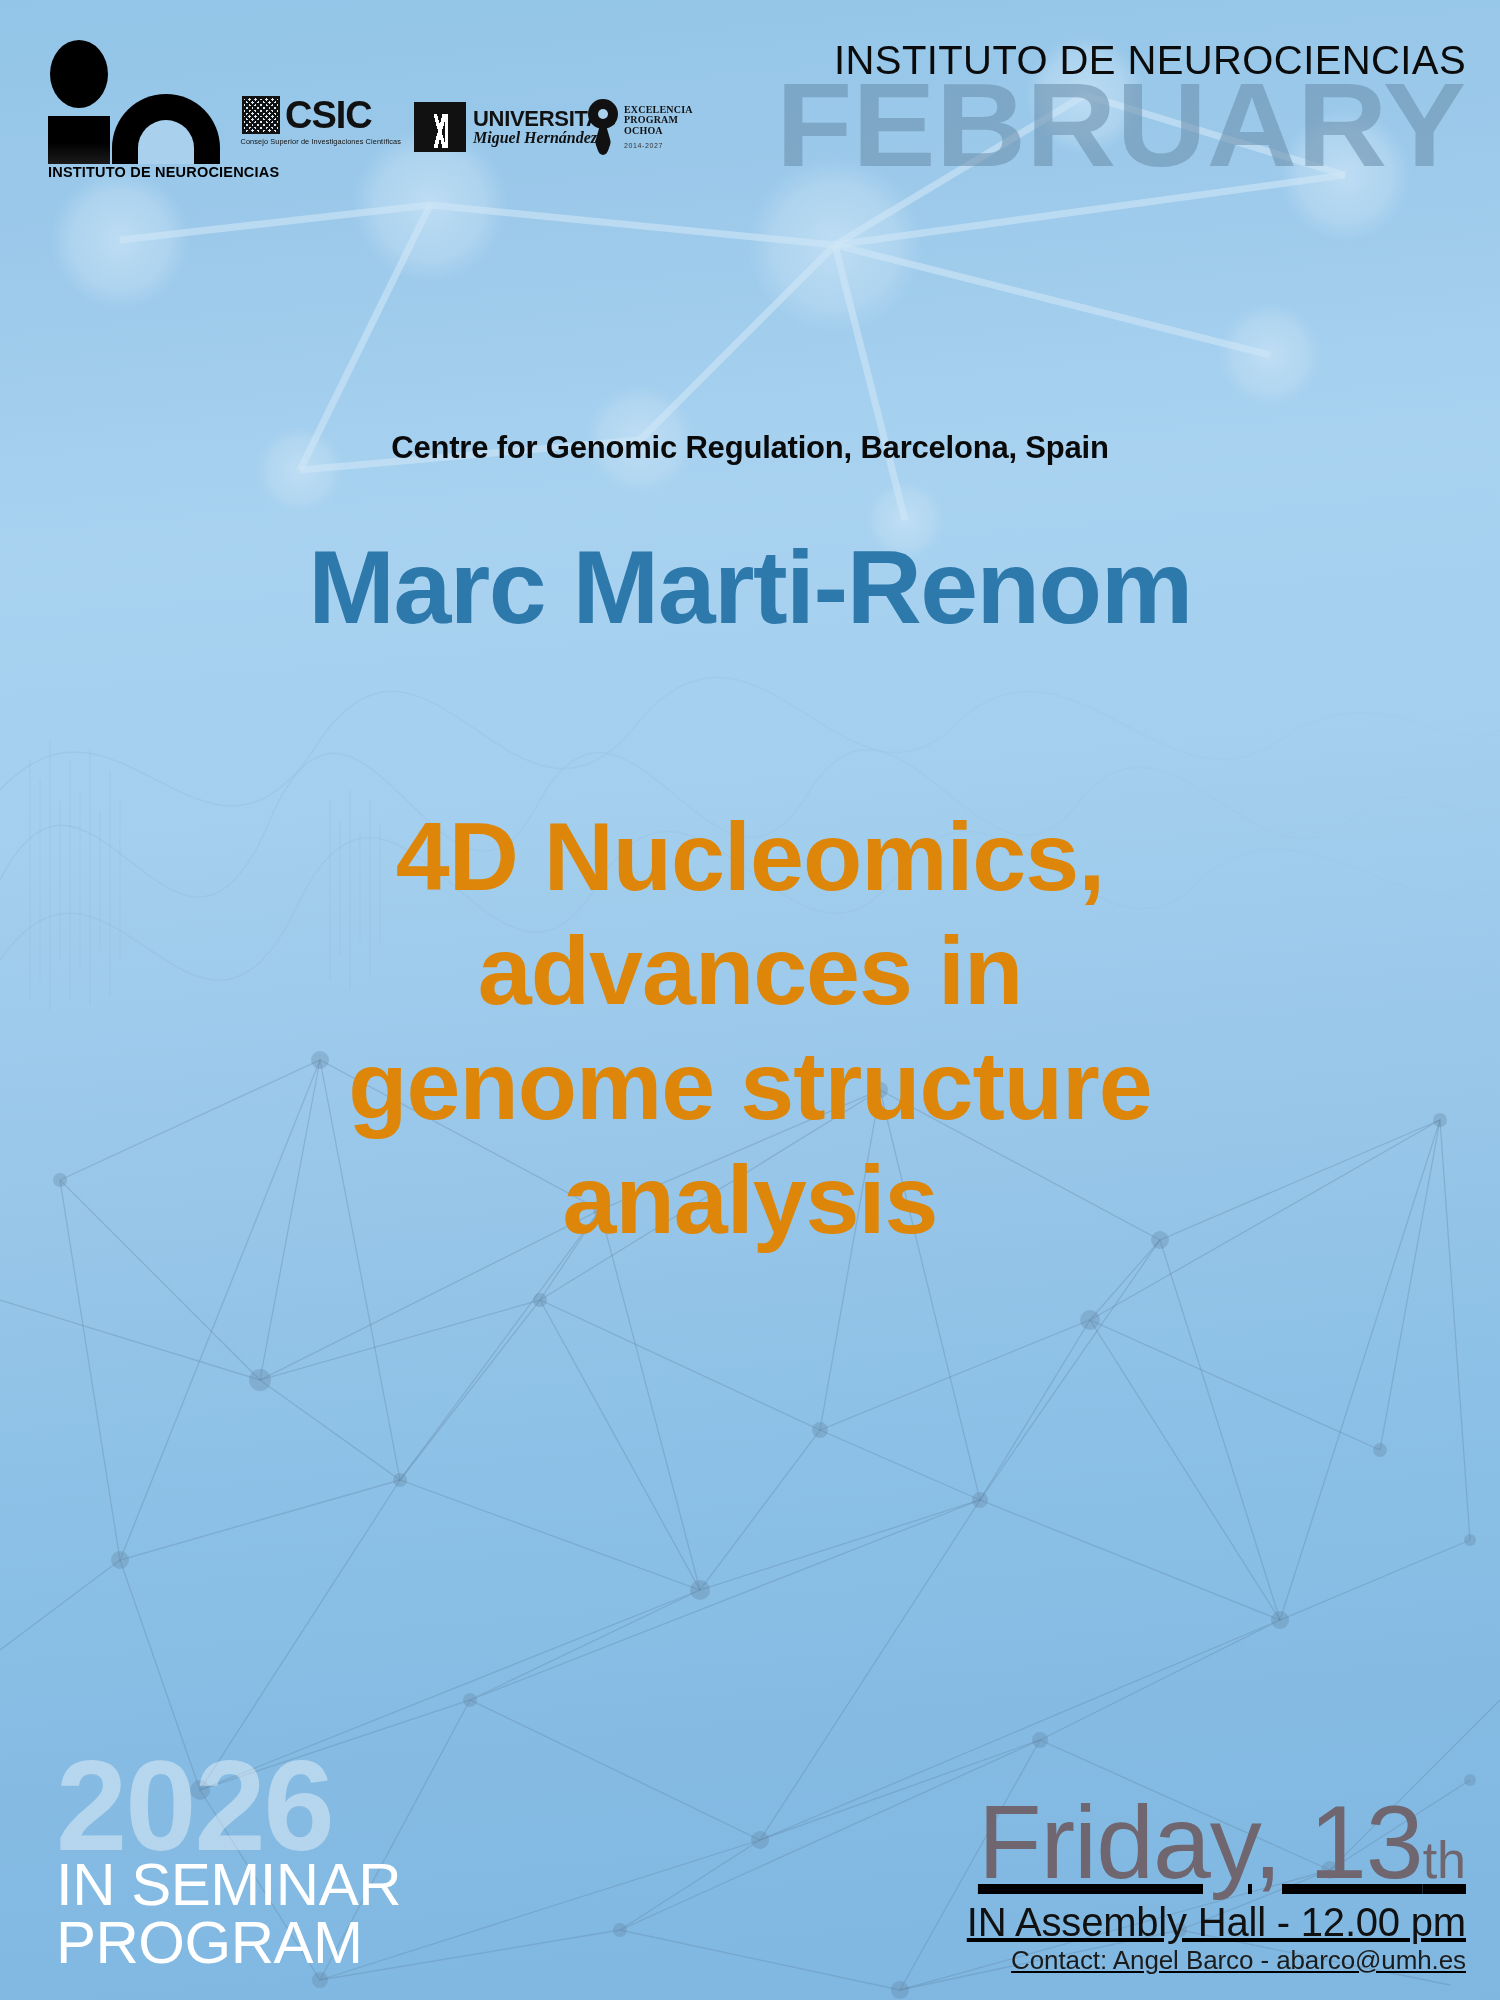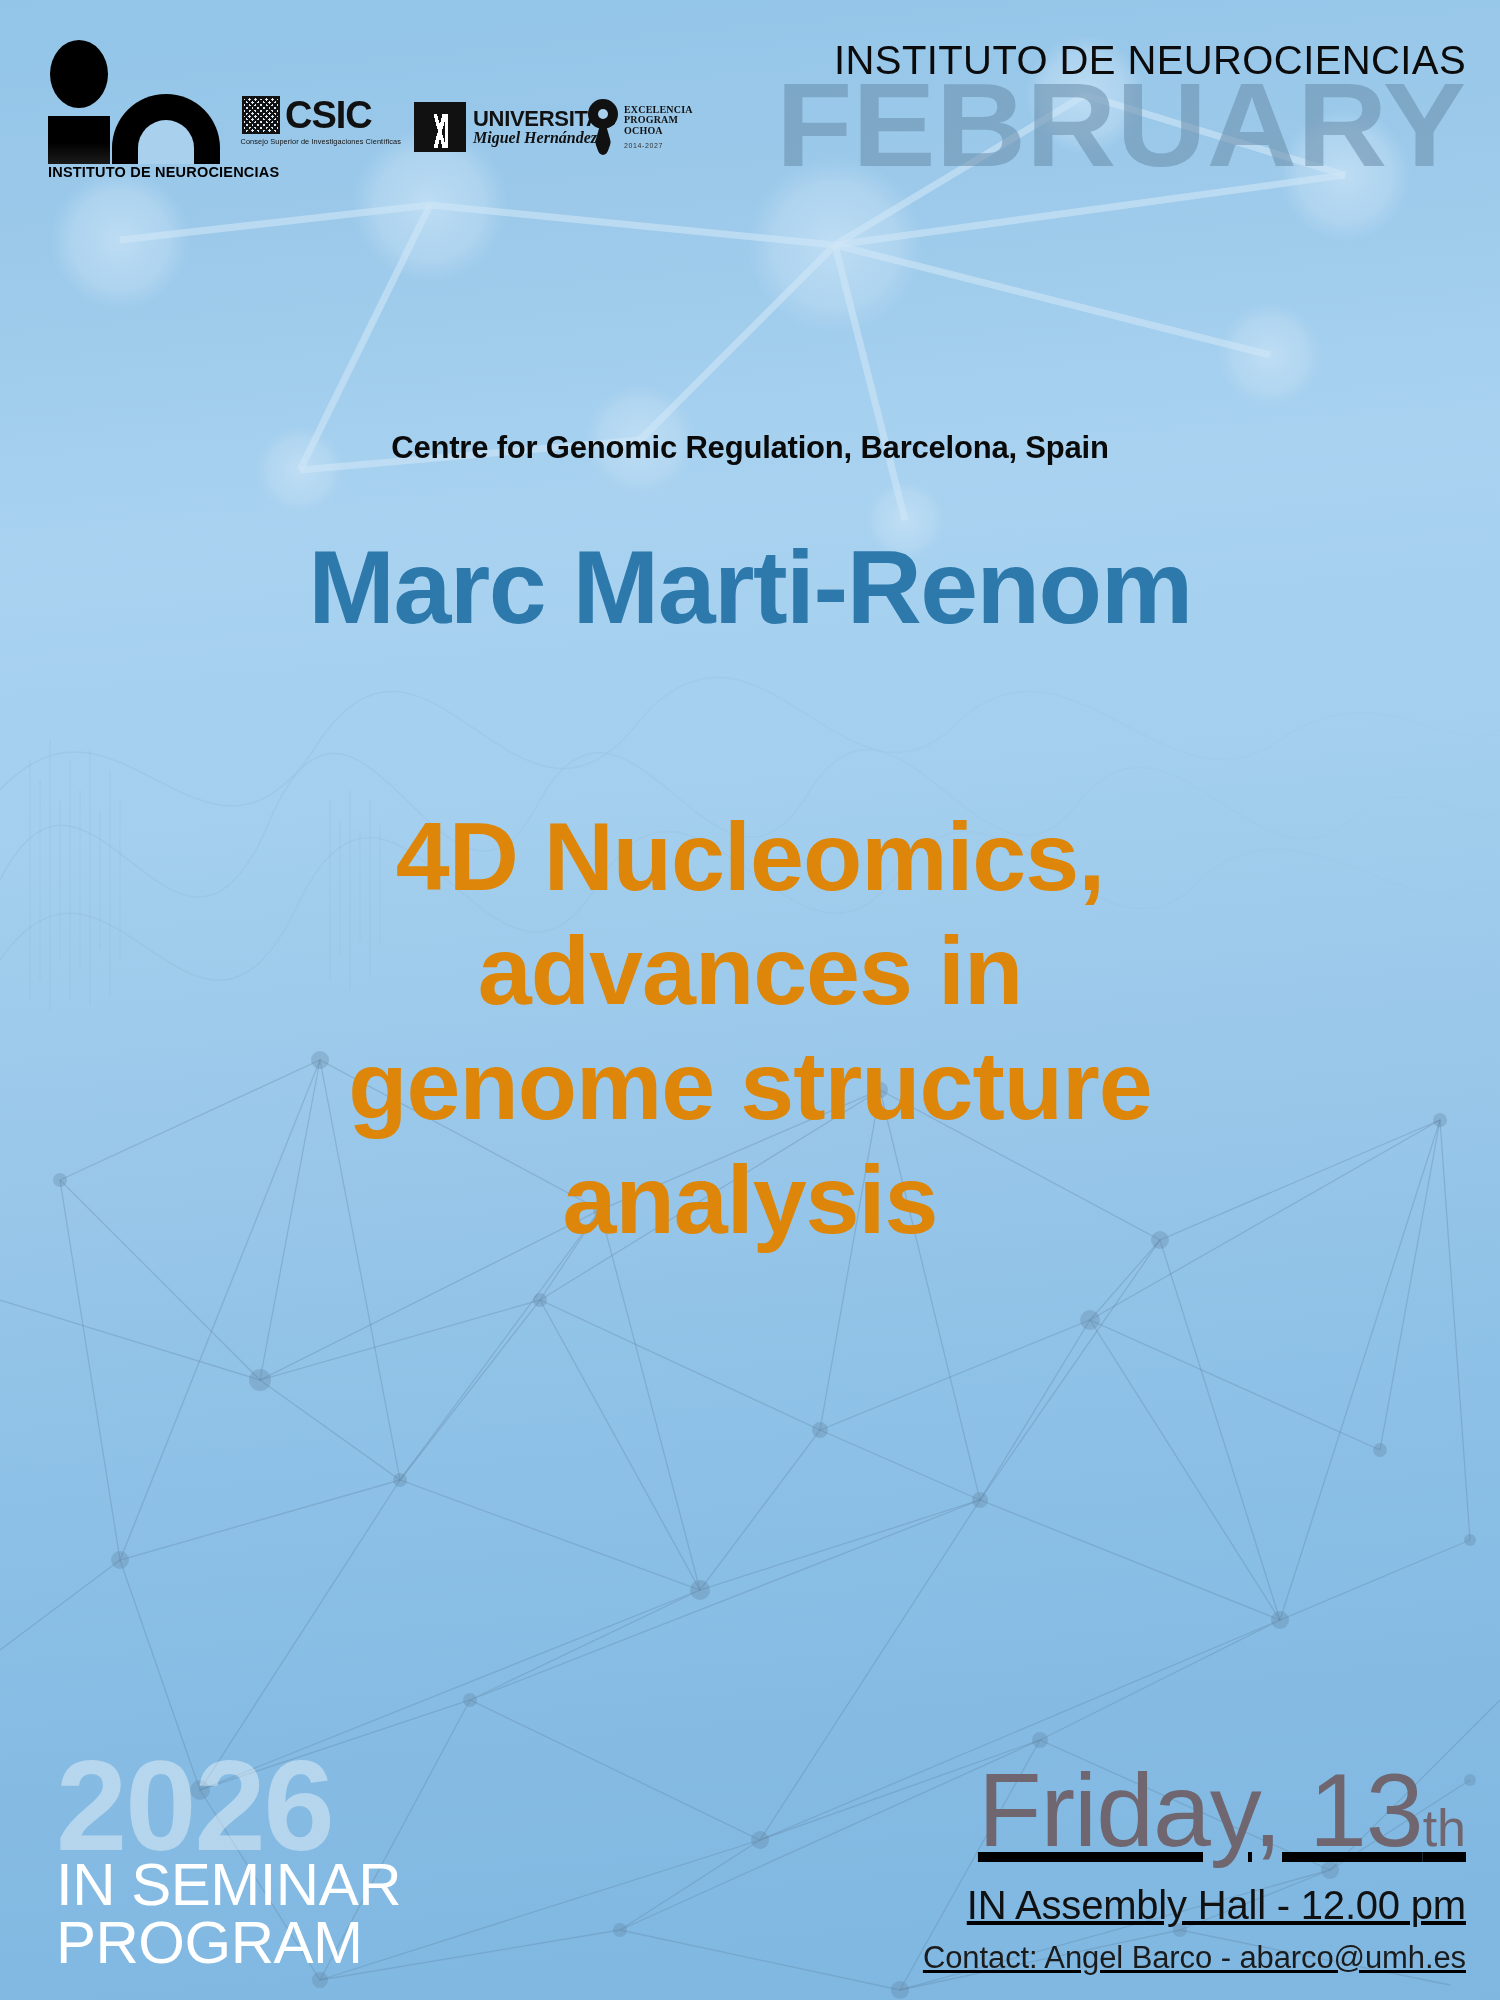--- a/index.html
+++ b/index.html
@@ -250,28 +250,27 @@
     white-space: nowrap;
   }
   .date-suffix {
     font-size: 52px;
     vertical-align: baseline;
     letter-spacing: 0;
   }
   .venue {
     font-size: 40px;
     color: #111;
-    margin-top: 21px;
+    margin-top: 6px;
     white-space: nowrap;
     letter-spacing: -0.2px;
   }
   .contact {
-    font-size: 31px;
+    font-size: 26px;
     color: #1b1b1b;
-    margin-top: 12px;
     white-space: nowrap;
     letter-spacing: -0.1px;
   }
 </style>
 </head>
 <body>
 
 <div id="poster">
 
   <div class="bg-layer">

